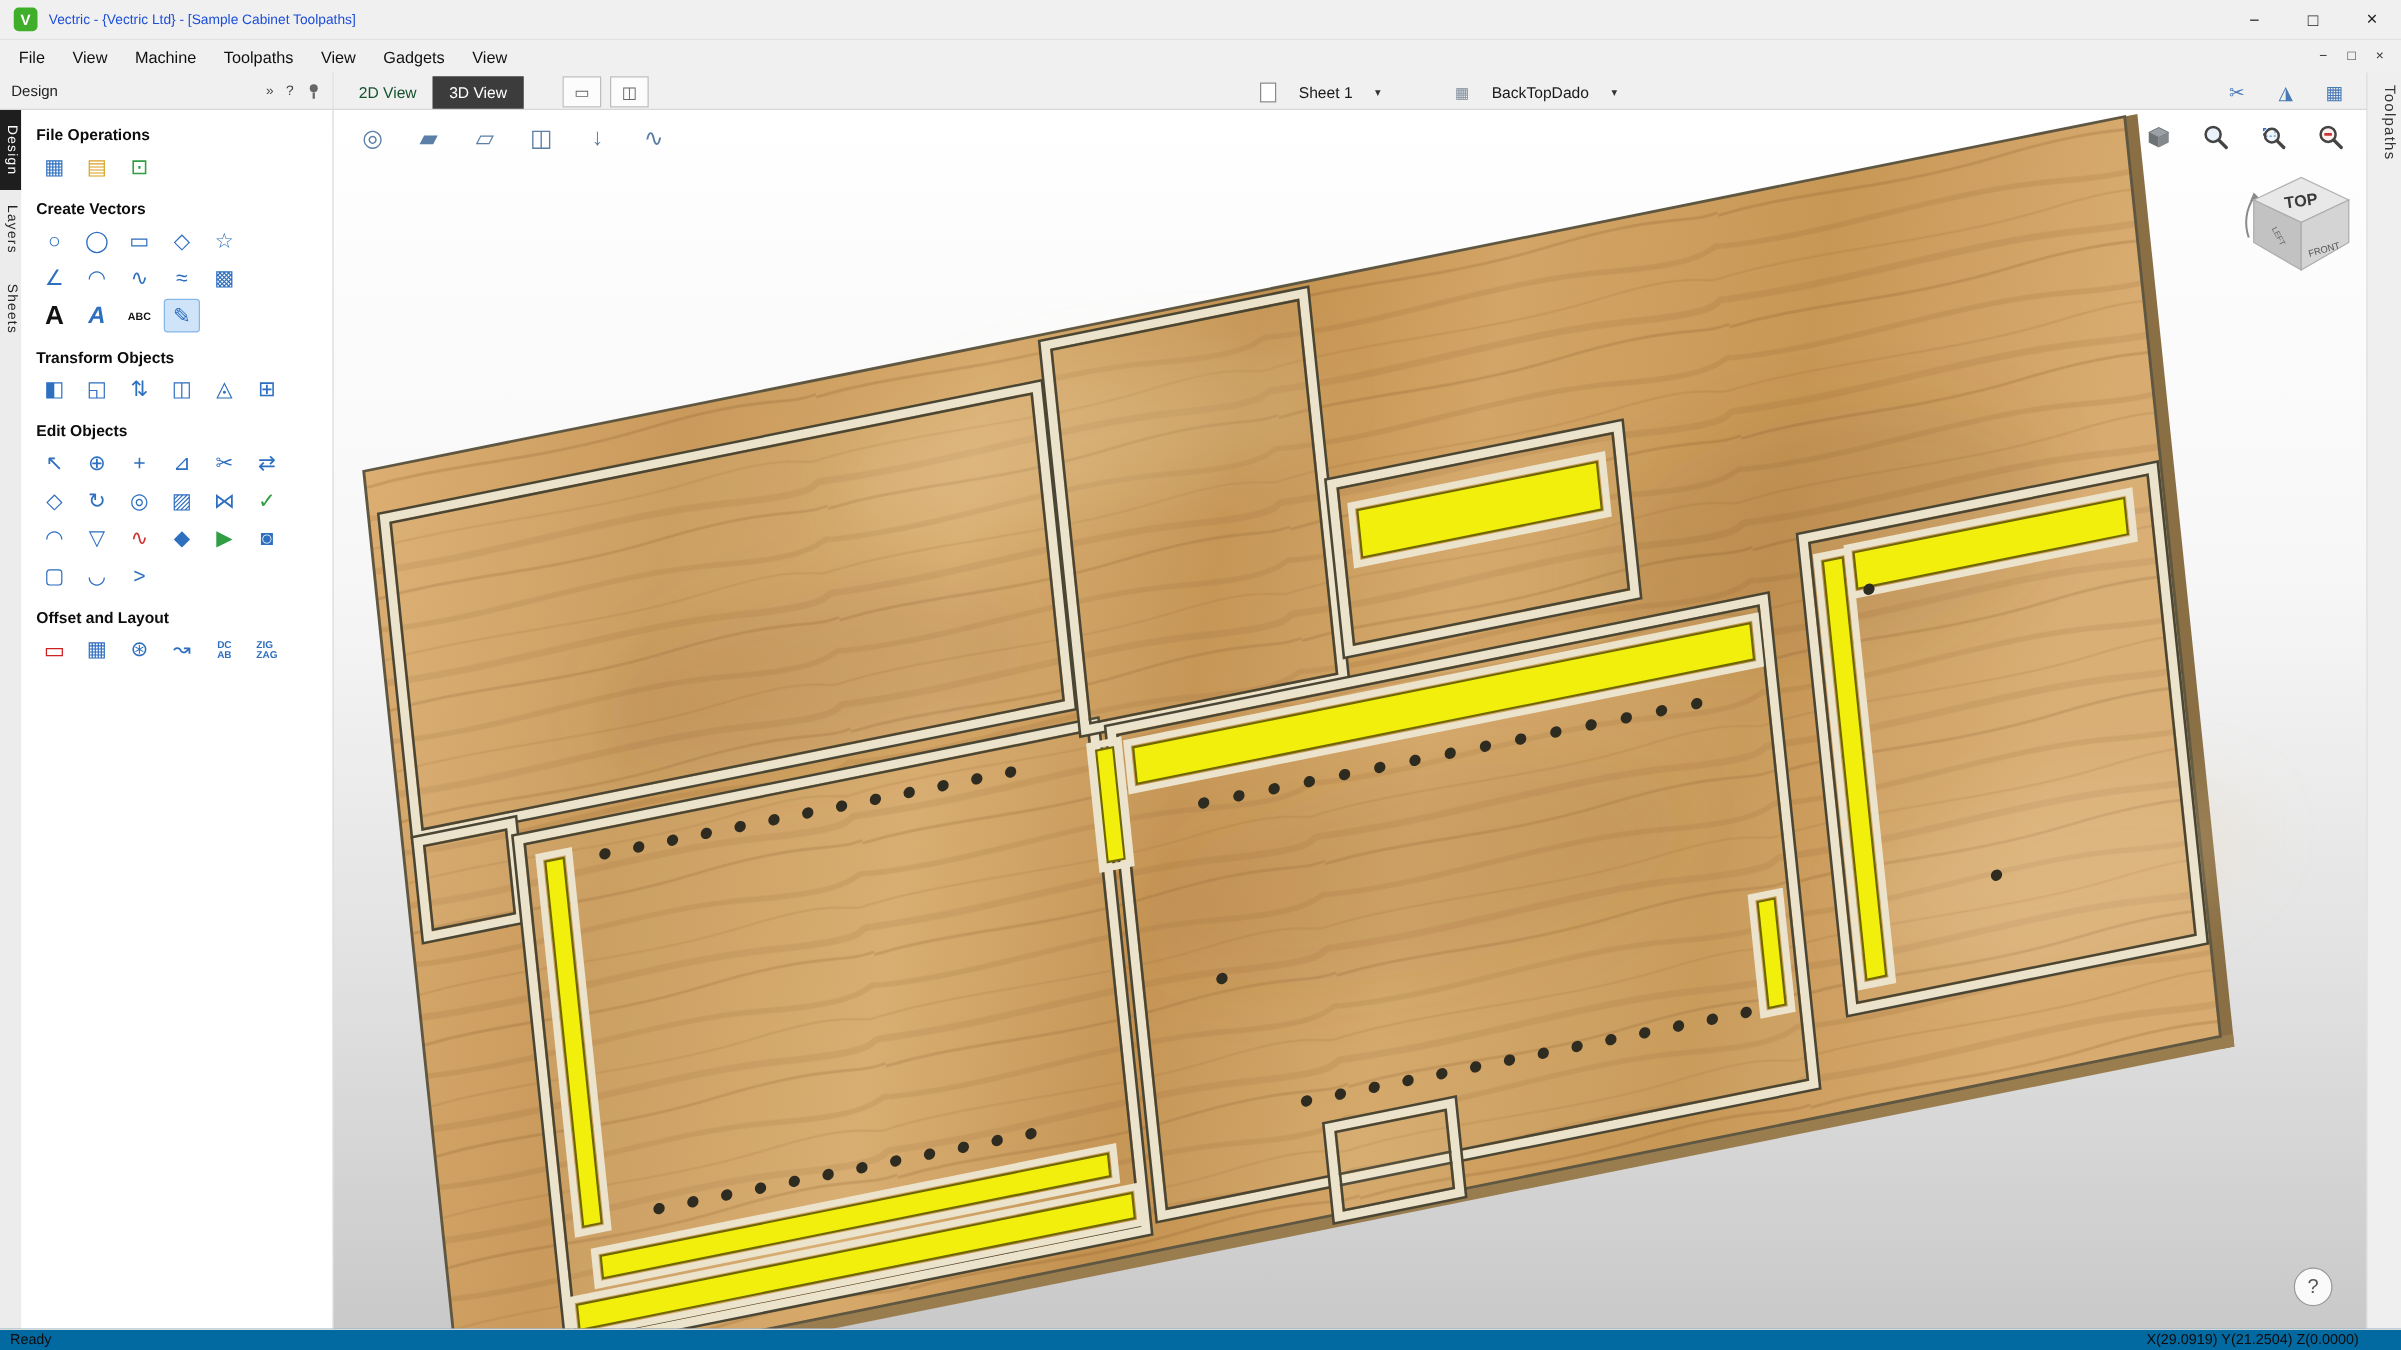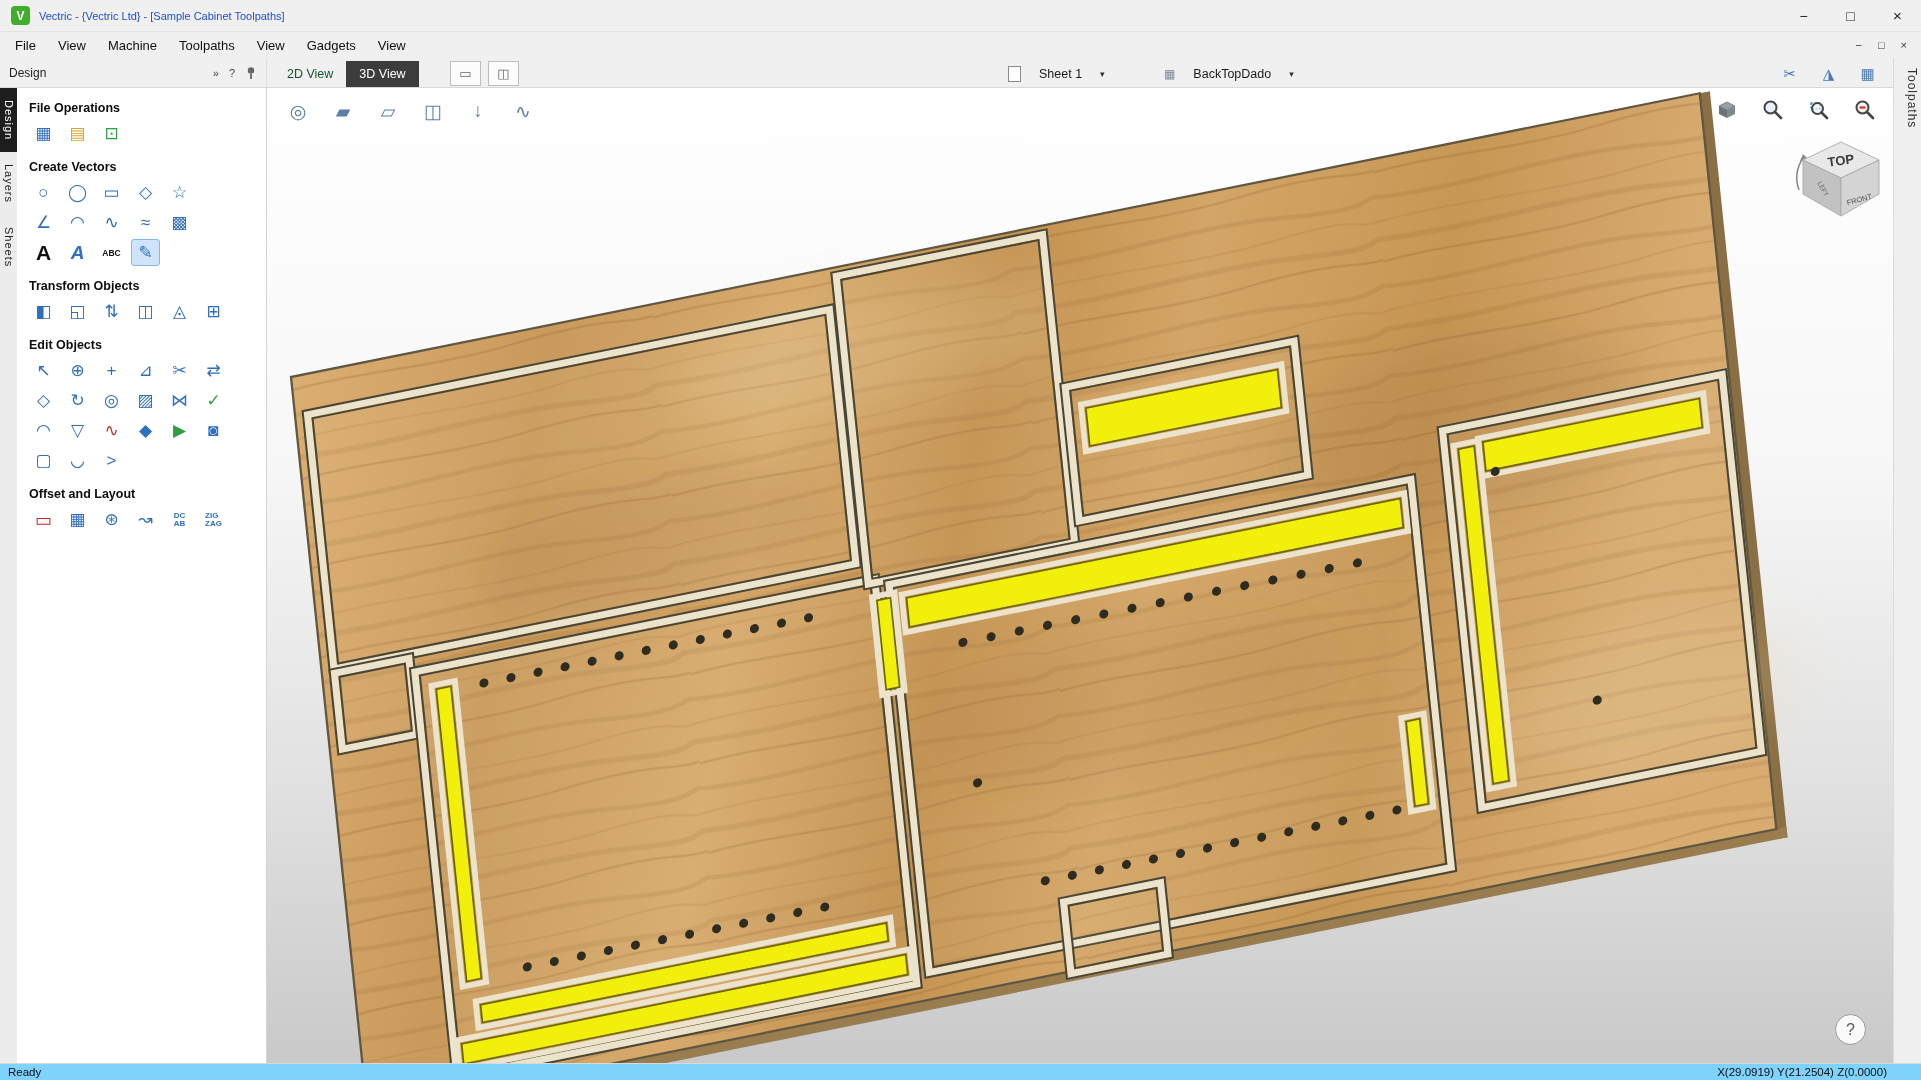--- a/index.html
+++ b/index.html
@@ -68,21 +68,21 @@
   svg.scene { position:absolute; left:0; top:0; }
 
   .view3d-bar { position:absolute; left:16px; top:8px; display:flex; gap:15px; }
   .v3d-btn { width:30px; height:30px; display:flex; align-items:center; justify-content:center; font-size:19px; color:#5b7fa6; }
   .zoom-bar { position:absolute; right:14px; top:8px; display:flex; gap:18px; align-items:center; }
   .zoom-btn { width:28px; height:28px; display:flex; align-items:center; justify-content:center; }
   .view-cube { position:absolute; right:4px; top:42px; width:100px; height:100px; }
   .help-btn { position:absolute; right:27px; bottom:18px; width:31px; height:31px; border-radius:50%; background:#fafafa; border:1px solid #9a9a9a; color:#555; font-size:16px; display:flex; align-items:center; justify-content:center; }
 
   
-  .statusbar { position:absolute; left:0; right:0; bottom:0; height:17px; background:#7dd3fc; border-top:1px solid #d9d9d9; display:flex; align-items:center; font-size:11.5px; color:#0c0c0c; padding:0 8px; }
+  .statusbar { position:absolute; left:0; right:0; bottom:0; height:17px; background:#0369a1; border-top:1px solid #d9d9d9; display:flex; align-items:center; font-size:11.5px; color:#0c0c0c; padding:0 8px; }
   .status-coords { margin-left:auto; padding-right:26px; }
 
   .pin-svg { display:block; }
 </style>
 </head>
 <body>
 
 <div class="titlebar">
   <div class="app-icon">V</div>
   <div class="title-text">Vectric - {Vectric Ltd} - [Sample Cabinet Toolpaths]</div>

